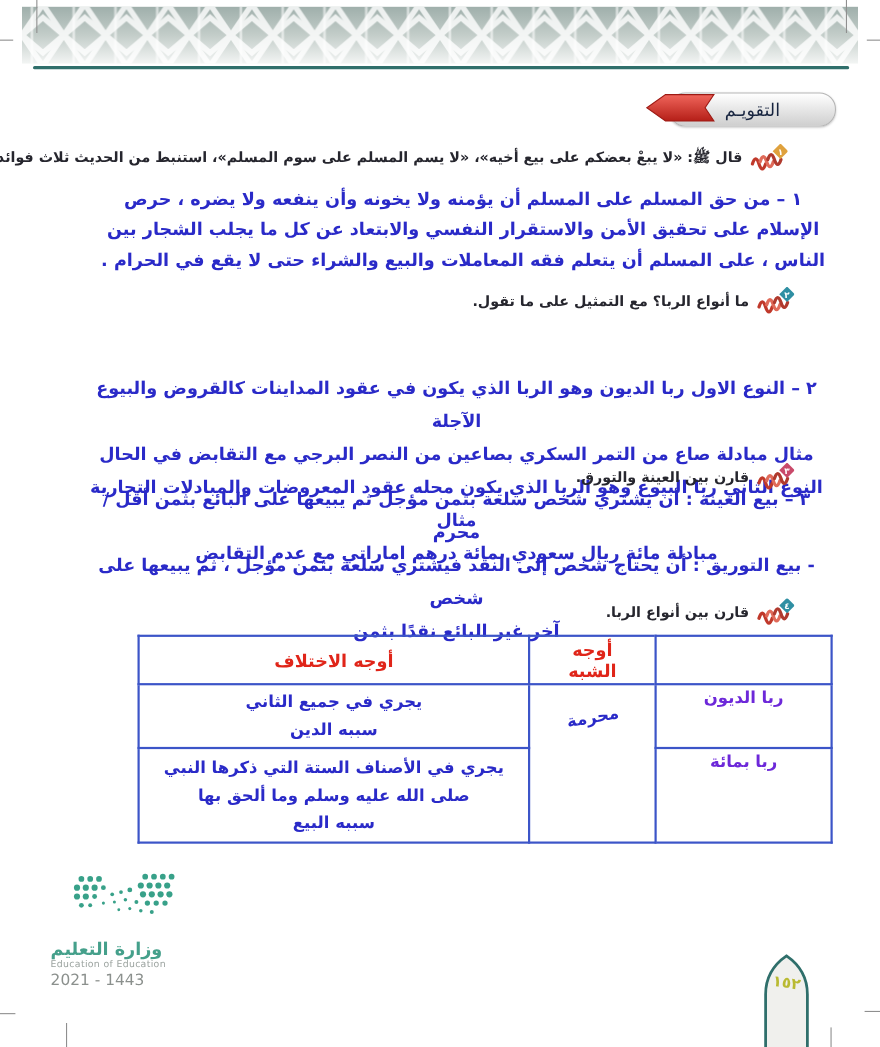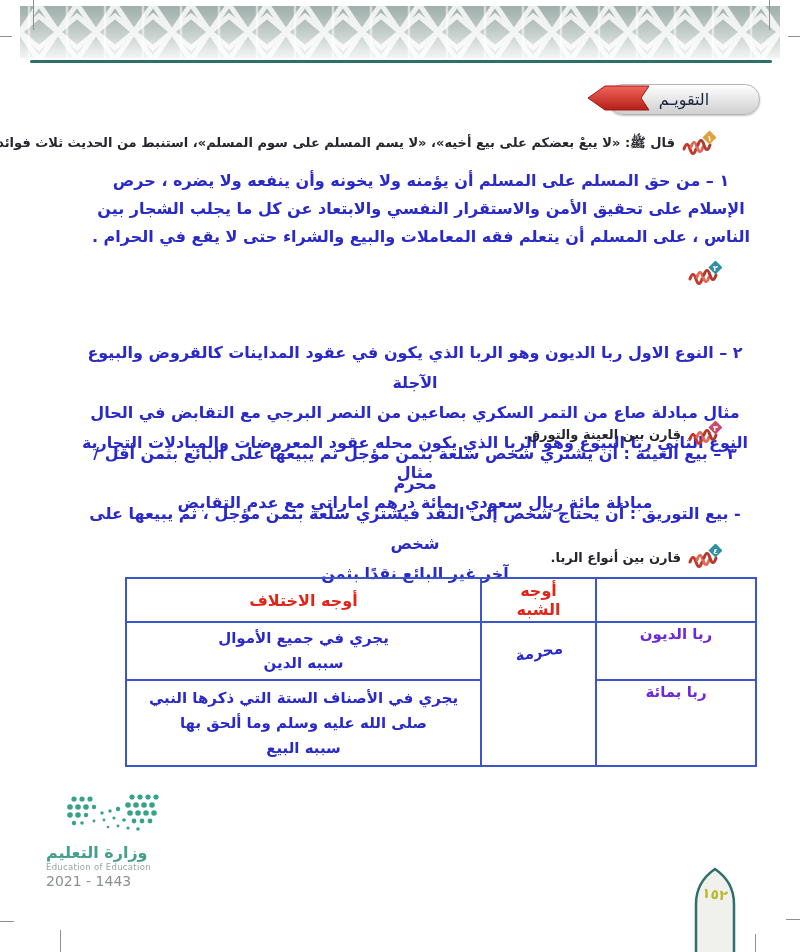--- a/index.html
+++ b/index.html
@@ -36,21 +36,21 @@
   
   table.cmp{position:absolute;left:125px;top:577px;width:630px;border-collapse:collapse;table-layout:fixed;}
   table.cmp td,table.cmp th{border:2px solid #3c55c8;padding:2px 20px;}
   th.hdr{color:#e02519;font-size:16px;font-weight:bold;}
   td.lbl{color:#6d28d9;font-weight:bold;font-size:15px;text-align:center;vertical-align:top;padding-top:9px;}
   td.diff{color:#2a2ac8;font-weight:bold;font-size:15px;text-align:center;vertical-align:middle;white-space:pre-line;line-height:25px;}
   td.sim{vertical-align:top;text-align:center;}
   td.sim span{display:inline-block;margin-top:18px;transform:rotate(-10deg);color:#2a2ac8;font-weight:bold;font-size:15px;}
   
   .logo{position:absolute;left:46px;top:793px;width:150px;text-align:left;}
-  .logo .ar{color:#45a08b;font-weight:bold;font-size:16px;margin-top:0;direction:rtl;text-align:left;}
+  .logo .ar{color:#45a08b;font-weight:bold;font-size:16px;margin-top:10px;direction:rtl;text-align:left;}
   .logo .en{color:#9ba39f;font-size:8.5px;letter-spacing:.3px;}
   .logo .yr{color:#8b908d;font-size:14px;margin-top:1px;}
   .dome{position:absolute;left:686px;top:866px;width:58px;height:90px;}
   .dome .num{
     position:absolute;left:0;top:20px;width:100%;text-align:center;
     color:#b9ba32;font-weight:bold;font-size:14px;transform:rotate(8deg);
   }
 </style>
 </head>
 <body>
@@ -124,20 +124,21 @@
   <div class="prompt" style="top:261px;right:78px;">
     <svg class="qicon" width="34" height="26" viewBox="0 0 34 26">
       <g fill="none" stroke-linecap="round">
         <path d="M2,18 q3,-9 6,0 q3,9 6,0" stroke="#c0392b" stroke-width="3"></path>
         <path d="M9,16 q3,-9 6,0 q3,9 6,0" stroke="#e06b5a" stroke-width="3"></path>
         <path d="M16,14 q3,-9 6,0 q3,9 6,0" stroke="#b03a2e" stroke-width="3"></path>
       </g>
       <rect x="22.5" y="1.5" width="10" height="10" transform="rotate(45 27.5 6.5)" fill="#2f8fa3"></rect>
       <text x="27.5" y="10" text-anchor="middle" font-size="8" font-weight="bold" fill="#ffffff">٢</text>
     </svg>
+    <span>ما أنواع الربا؟ مع التمثيل على ما تقول.</span>
   </div>
   <div class="answer" style="top:294px;left:70px;width:690px;line-height:30px;margin-top:44px;">٢ – النوع الاول ربا الديون وهو الربا الذي يكون في عقود المداينات كالقروض والبيوع الآجلة
 مثال مبادلة صاع من التمر السكري بصاعين من النصر البرجي مع التقابض في الحال
 النوع الثاني ربا البيوع وهو الربا الذي يكون محله عقود المعروضات والمبادلات التجارية مثال
 مبادلة مائة ريال سعودي بمائة درهم اماراتي مع عدم التقابض</div>
 
   <div class="prompt" style="top:421px;right:78px;">
     <svg class="qicon" width="34" height="26" viewBox="0 0 34 26">
       <g fill="none" stroke-linecap="round">
         <path d="M2,18 q3,-9 6,0 q3,9 6,0" stroke="#c0392b" stroke-width="3"></path>
@@ -176,21 +177,21 @@
         <tr style="height:42px;">
       <th class="hdr"></th>
       <th class="hdr">أوجه الشبه</th>
       <th class="hdr">أوجه الاختلاف</th>
     </tr>
     <tr style="height:58px;">
       <td class="lbl">ربا الديون</td>
       <td class="sim" rowspan="2">
         <span>محرمة</span>
       </td>
-      <td class="diff">يجري في جميع الأموال
+      <td class="diff">يجري في جميع الثاني
 سببه الدين</td>
     </tr>
     <tr style="height:86px;">
       <td class="lbl">ربا بمائة</td>
       <td class="diff">يجري في الأصناف الستة التي ذكرها النبي
 صلى الله عليه وسلم وما ألحق بها
 سببه البيع</td>
     </tr>
   </tbody>
     </table>

